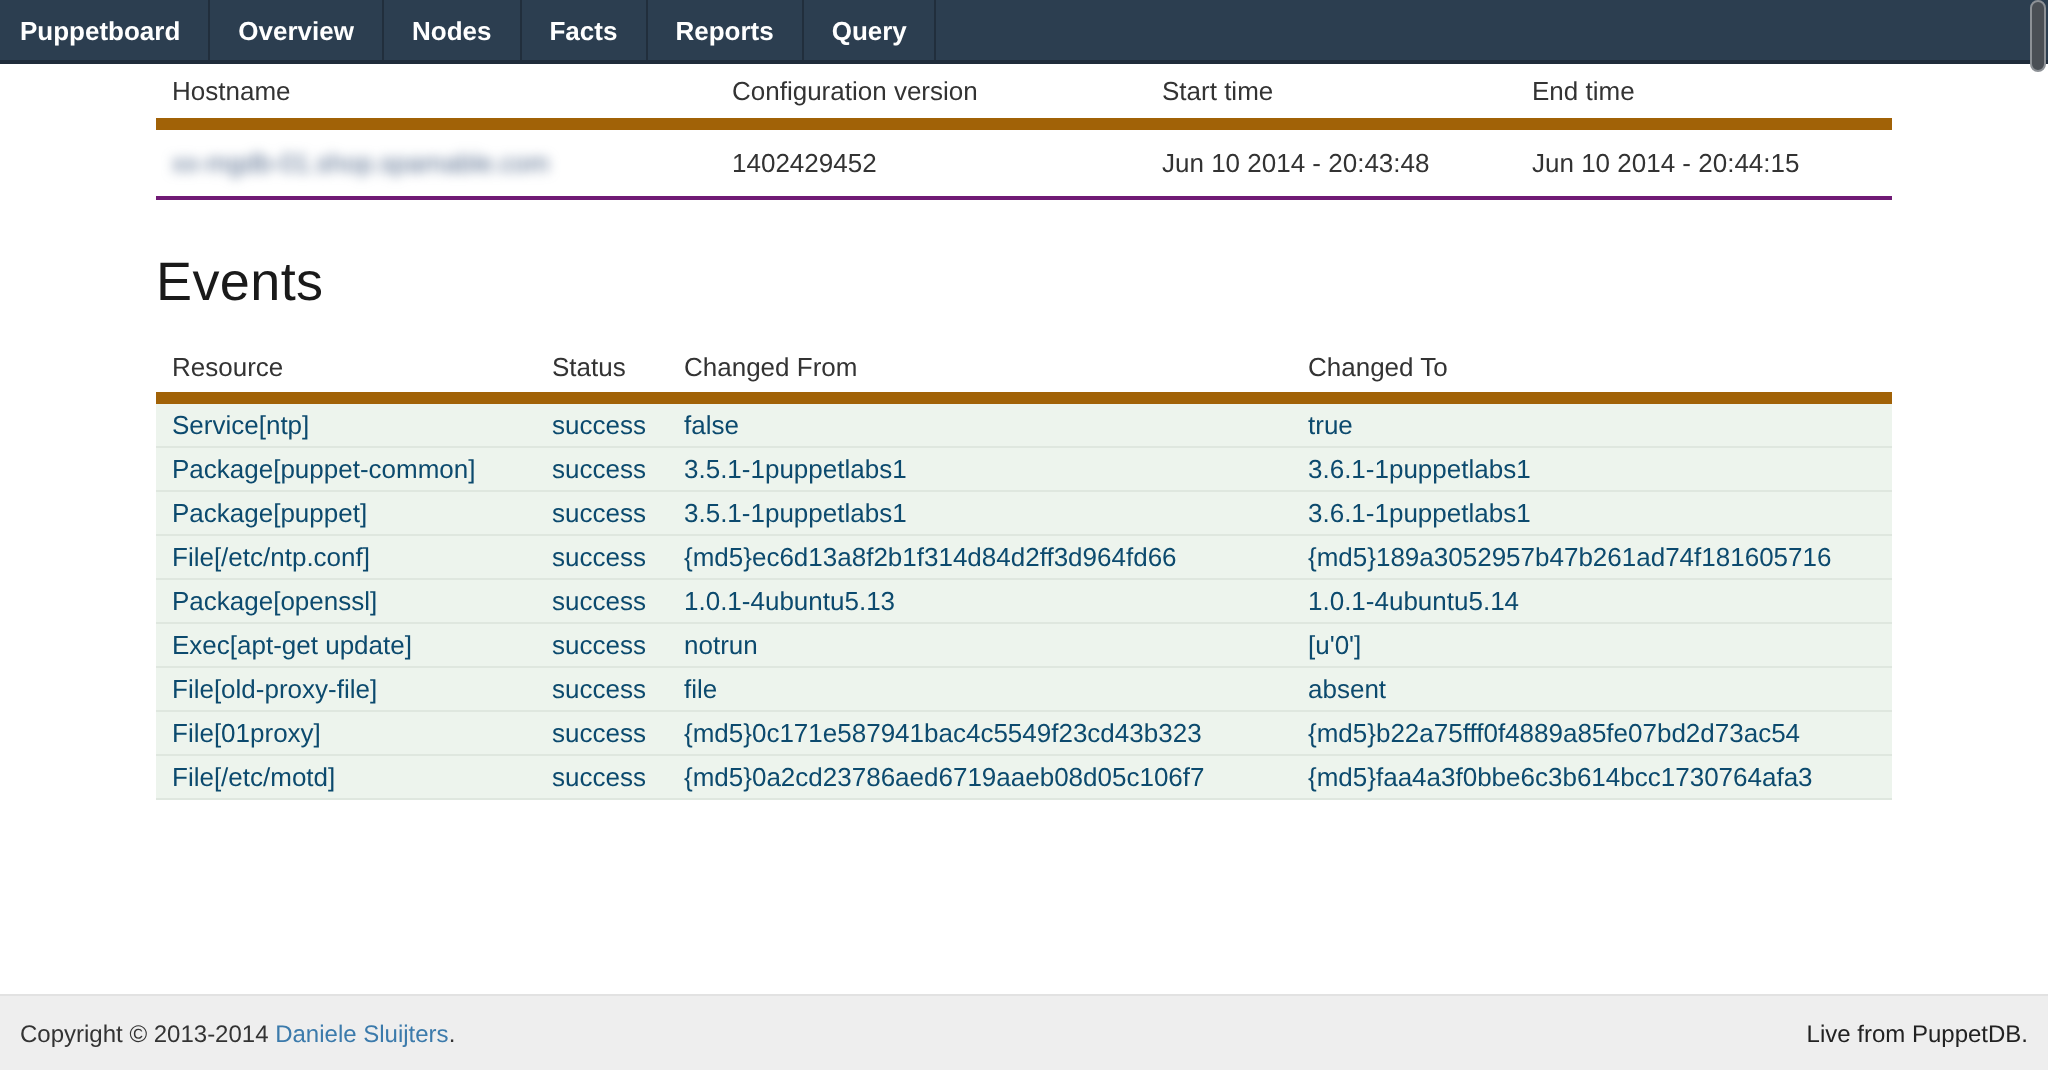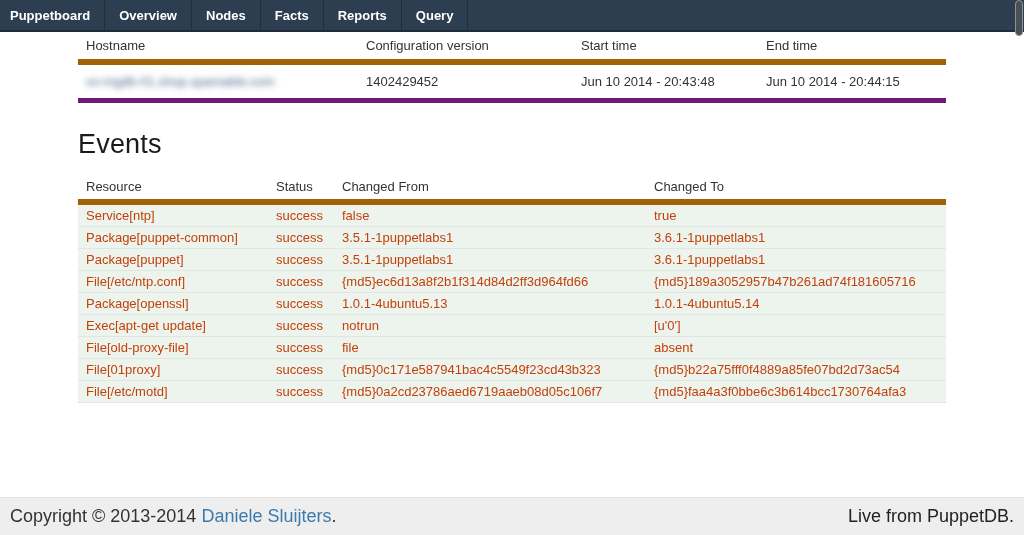--- a/index.html
+++ b/index.html
@@ -66,57 +66,57 @@
     text-align: left;
     font-weight: 400;
     color: #333;
     padding: 6px 8px;
     border-bottom: 6px solid #a16207;
   }
 
   
   .summary-table td {
     padding: 9px 8px;
-    border-bottom: 5px solid #701a75;
+    border-bottom: 2px solid #701a75;
     color: #333;
   }
   .summary-table th:nth-child(1) { width: 280px; }
   .summary-table th:nth-child(2) { width: 215px; }
   .summary-table th:nth-child(3) { width: 185px; }
   .hostname-link {
     color: #51688a;
     text-decoration: none;
     filter: blur(3px);
     cursor: pointer;
   }
 
   
   .events-table th { padding: 5px 8px; }
   .events-table th:nth-child(1) { width: 190px; }
   .events-table th:nth-child(2) { width: 66px; }
   .events-table th:nth-child(3) { width: 312px; }
   .events-table td {
     padding: 3px 8px;
     background: #edf4ed;
-    color: #c2410c;
+    color: #0c4a6e;
     border-bottom: 1px solid #dfe7df;
     white-space: nowrap;
     overflow: hidden;
   }
 
   
   .footer {
     height: 38px;
     background: #eeeeee;
     border-top: 1px solid #e2e2e2;
     display: flex;
     align-items: center;
     justify-content: space-between;
     padding: 0 10px;
-    font-size: 18px;
+    font-size: 12px;
     color: #333;
     flex-shrink: 0;
   }
   .footer a { color: #3b7aab; text-decoration: none; cursor: pointer; }
   .footer .live { color: #222; }
 </style>
 </head>
 <body>
 
 <nav class="navbar">

